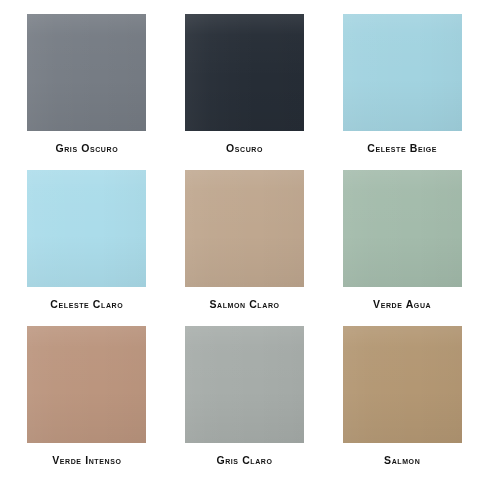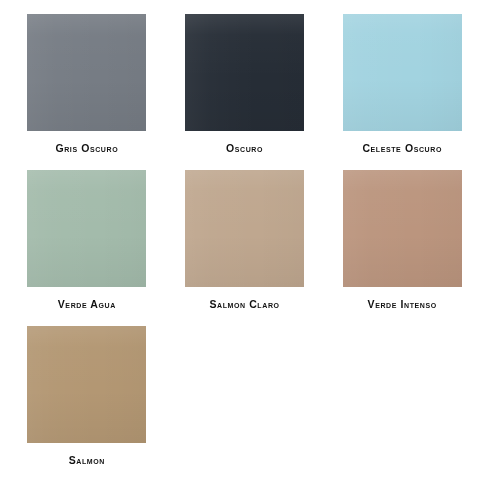--- a/index.html
+++ b/index.html
@@ -76,31 +76,39 @@
     <div class="swatch-cell">
       <div class="swatch-chip" style="background-color: rgb(118, 124, 132);"></div>
       <div class="swatch-label" style="color: rgb(17, 17, 17);">Gris Oscuro</div>
     </div>
     <div class="swatch-cell">
       <div class="swatch-chip" style="background-color: rgb(38, 45, 54);"></div>
       <div class="swatch-label" style="color: rgb(17, 17, 17);">Oscuro</div>
     </div>
     <div class="swatch-cell">
       <div class="swatch-chip" style="background-color: rgb(162, 211, 224);"></div>
-      <div class="swatch-label" style="color: rgb(17, 17, 17);">Celeste Oscuro</div>
+      <div class="swatch-label" style="color: rgb(17, 17, 17);">Celeste Beige</div>
+    </div>
+    <div class="swatch-cell">
+      <div class="swatch-chip" style="background-color: rgb(171, 220, 234);"></div>
+      <div class="swatch-label" style="color: rgb(17, 17, 17);">Celeste Claro</div>
+    </div>
+    <div class="swatch-cell">
+      <div class="swatch-chip" style="background-color: rgb(191, 167, 143);"></div>
+      <div class="swatch-label" style="color: rgb(17, 17, 17);">Salmon Claro</div>
     </div>
     <div class="swatch-cell">
       <div class="swatch-chip" style="background-color: rgb(163, 187, 171);"></div>
       <div class="swatch-label" style="color: rgb(17, 17, 17);">Verde Agua</div>
     </div>
     <div class="swatch-cell">
-      <div class="swatch-chip" style="background-color: rgb(191, 167, 143);"></div>
-      <div class="swatch-label" style="color: rgb(17, 17, 17);">Salmon Claro</div>
+      <div class="swatch-chip" style="background-color: rgb(187, 149, 126);"></div>
+      <div class="swatch-label" style="color: rgb(17, 17, 17);">Verde Intenso</div>
     </div>
     <div class="swatch-cell">
-      <div class="swatch-chip" style="background-color: rgb(187, 149, 126);"></div>
-      <div class="swatch-label" style="color: rgb(17, 17, 17);">Verde Intenso</div>
+      <div class="swatch-chip" style="background-color: rgb(166, 172, 169);"></div>
+      <div class="swatch-label" style="color: rgb(17, 17, 17);">Gris Claro</div>
     </div>
     <div class="swatch-cell">
       <div class="swatch-chip" style="background-color: rgb(179, 151, 115);"></div>
       <div class="swatch-label" style="color: rgb(17, 17, 17);">Salmon</div>
     </div>
   </div>
 
 </body></html>

